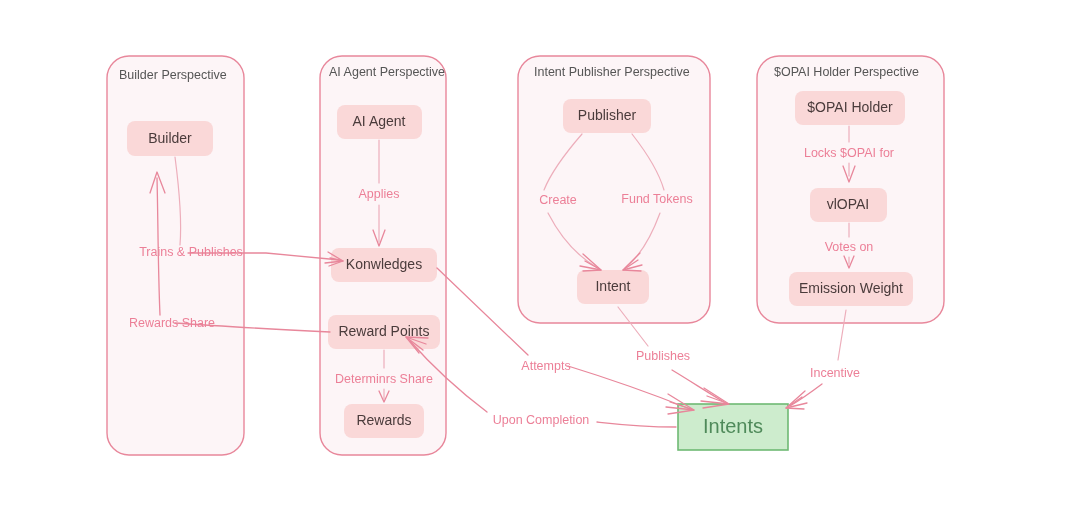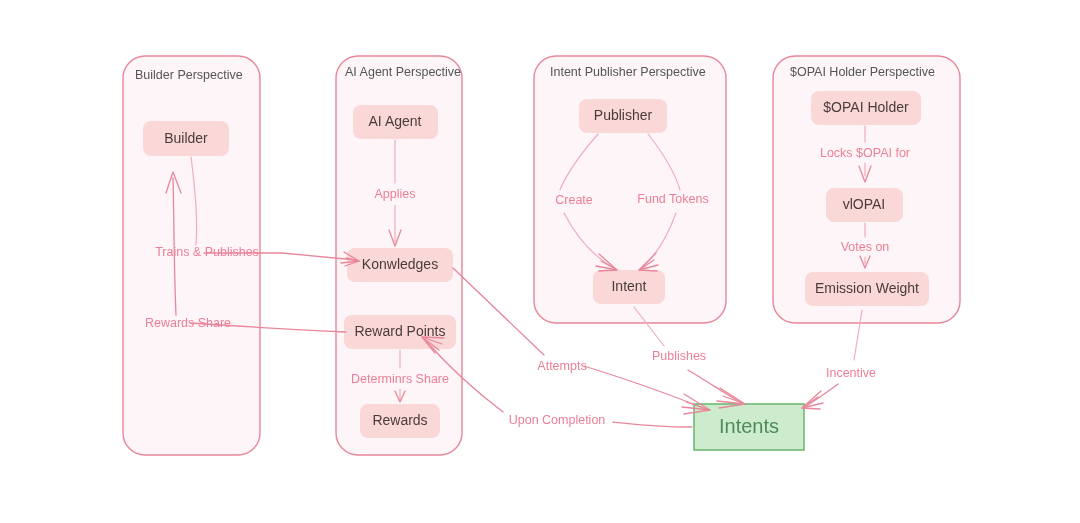--- a/index.html
+++ b/index.html
@@ -10,21 +10,21 @@
   }
   body {
     width: 1080px;
     height: 523px;
     position: relative;
     overflow: hidden;
     font-family: "Liberation Sans", sans-serif;
   }
   #diagram-root {
     position: absolute;
-    left: 16px; top: 0;
+    left: 0; top: 0;
     width: 880px;
     height: 523px;
   }
   svg#flow-svg {
     position: absolute;
     left: 0; top: 0;
     width: 1080px;
     height: 523px;
   }
   .panel-rect {

